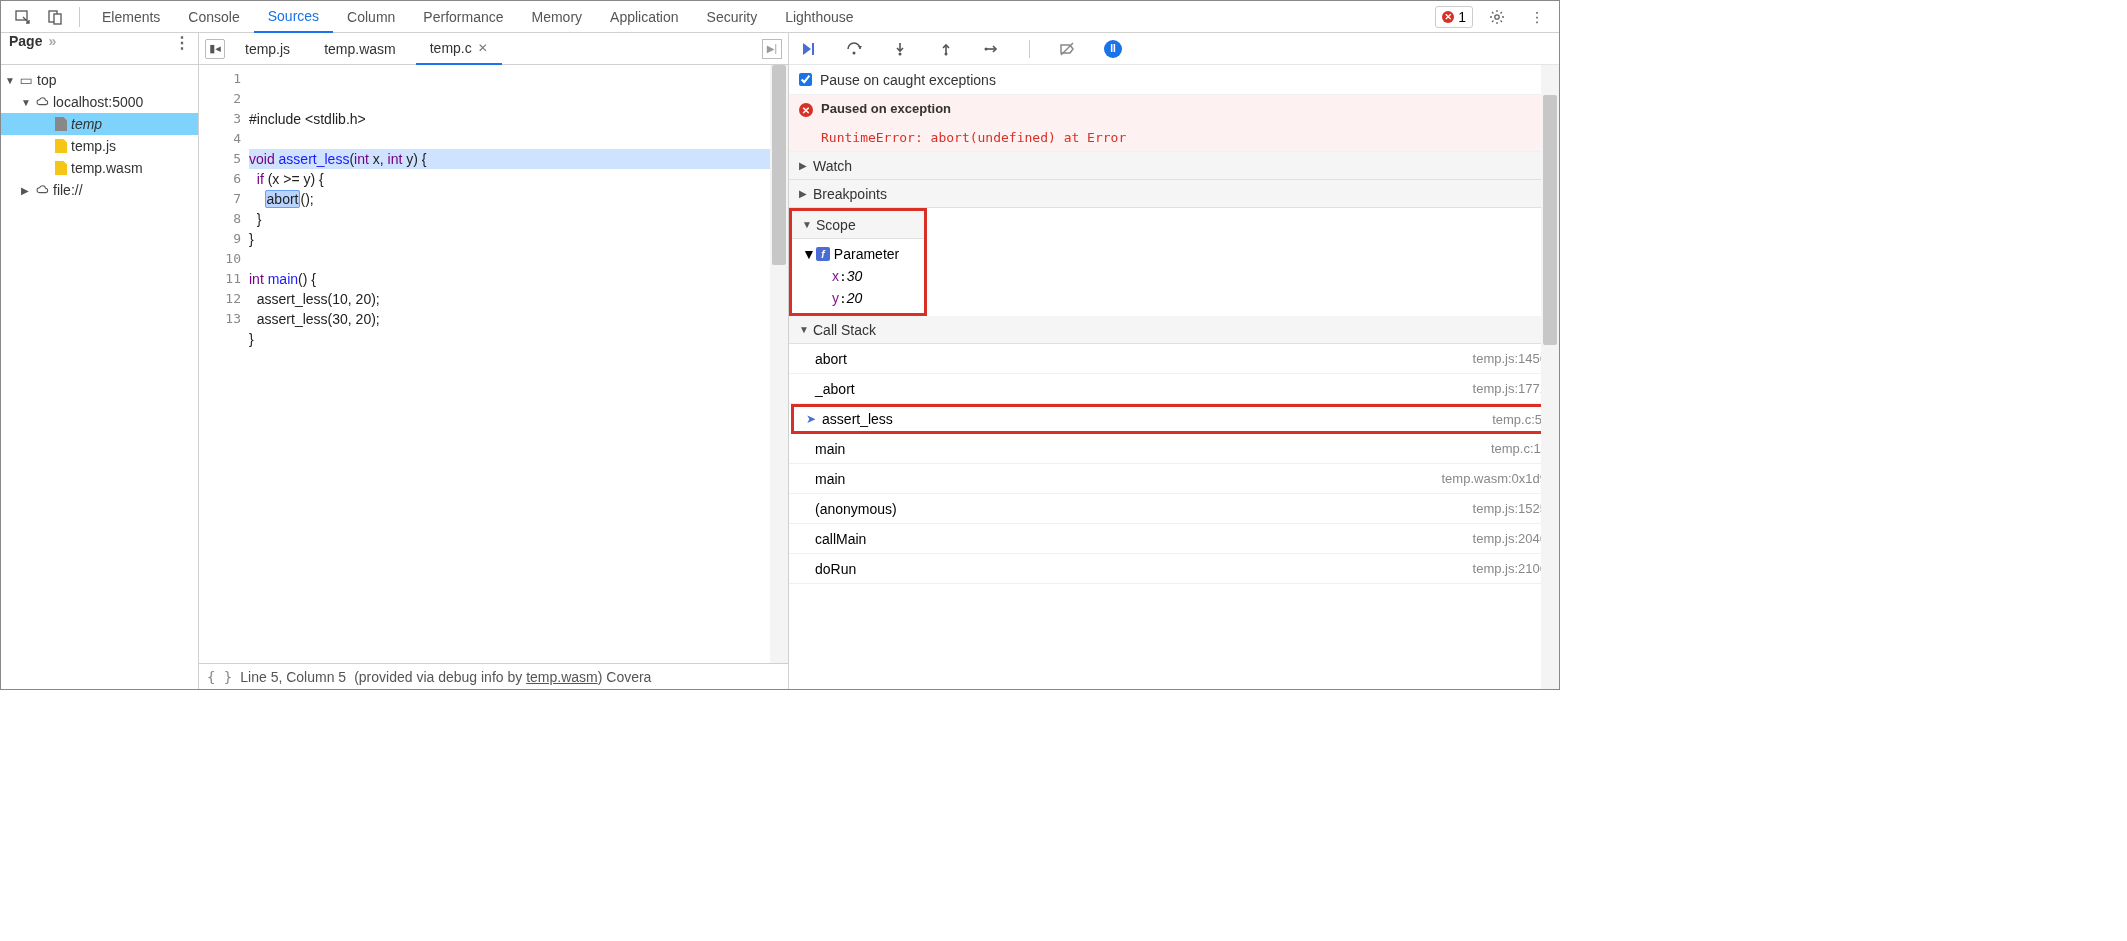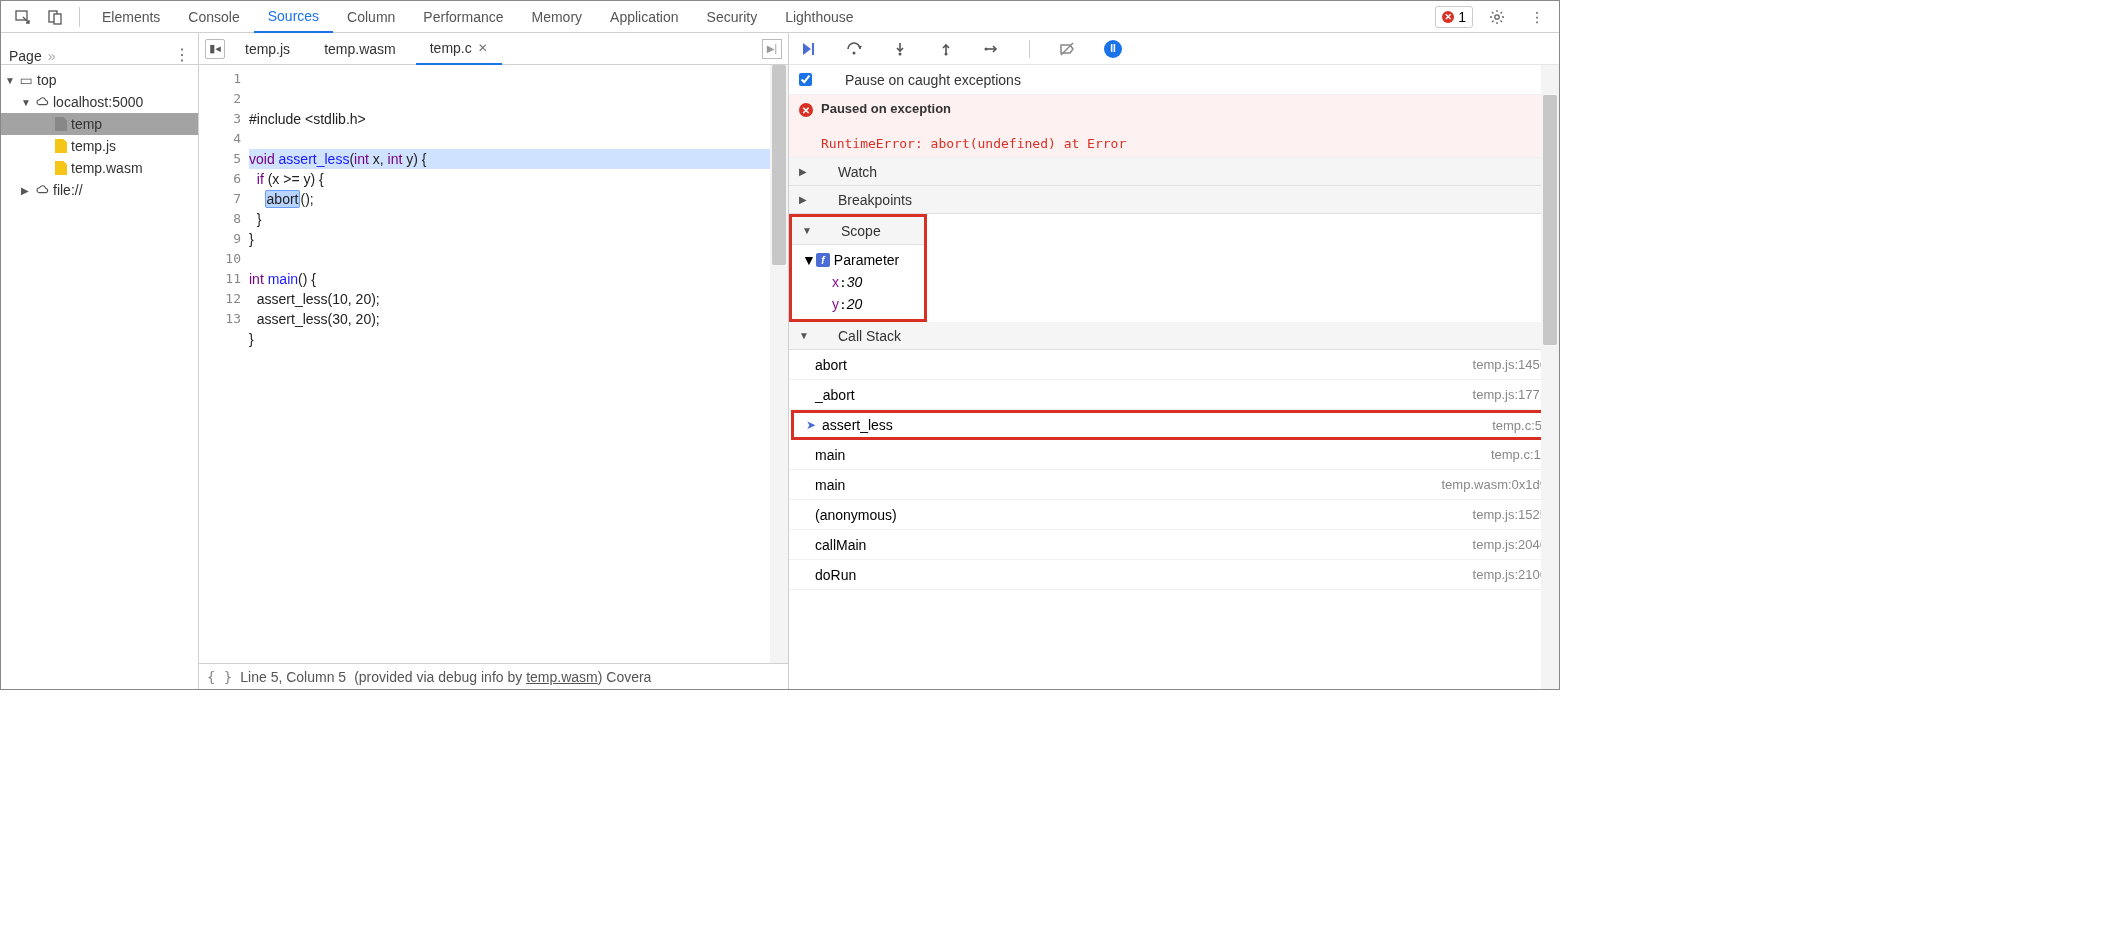--- a/index.html
+++ b/index.html
@@ -22,26 +22,26 @@
 .tabstrip .tab.active { color:#1a73e8; border-bottom:2px solid #1a73e8; }
 .tabstrip .right { margin-left:auto; display:flex; align-items:center; gap:8px; }
 .err-badge { display:flex; align-items:center; padding:2px 6px; border:1px solid #ccc; border-radius:3px; gap:4px; }
 .err-dot { width:12px; height:12px; border-radius:50%; background:#d93025; color:#fff; font-size:9px; display:flex; align-items:center; justify-content:center; font-weight:bold; }
 
 
 .body { flex:1; display:flex; min-height:0; }
 
 
 .nav { width:198px; border-right:1px solid #d0d0d0; display:flex; flex-direction:column; }
-.nav-head { height:32px; display:flex; align-items:flex-end; padding:0 8px; border-bottom:1px solid #d0d0d0; color:#333; font-size:13px; }
+.nav-head { height:32px; display:flex; align-items:flex-start; padding:0 8px; border-bottom:1px solid #d0d0d0; color:#333; font-size:13px;font-weight:bold; }
 .nav-head .chev { margin:0 6px; color:#aaa; }
 .nav-head .kebab { margin-left:auto; color:#666; font-size:16px; }
 .tree { padding:4px 0; font-size:13px; color:#333; }
 .tree-row { display:flex; align-items:center; height:22px; padding-left:8px; gap:4px; }
-.tree-row.sel { background:#a3a3a3; }
+.tree-row.sel { background:#7dd3fc;font-style:italic; }
 .tri { width:10px; display:inline-block; color:#555; font-size:10px; }
 .ficon { width:14px; height:14px; display:inline-flex; align-items:center; justify-content:center; }
 .ficon.window-i::before{content:"▭";color:#555;}
 .ficon.cloud-i svg{width:14px;height:14px;}
 .ficon.file-grey{width:12px;height:14px;background:#888;clip-path:polygon(0 0,70% 0,100% 25%,100% 100%,0 100%);}
 .ficon.file-yellow{width:12px;height:14px;background:#f5c518;clip-path:polygon(0 0,70% 0,100% 25%,100% 100%,0 100%);}
 
 
 .editor { flex:0 0 590px; display:flex; flex-direction:column; border-right:1px solid #d0d0d0; min-width:0; }
 .editor-tabs { height:32px; display:flex; align-items:center; border-bottom:1px solid #d0d0d0; padding:0 6px; gap:6px; }
@@ -69,27 +69,27 @@
 
 .dbg { flex:1; display:flex; flex-direction:column; min-width:0; position:relative;}
 .dbg-toolbar { height:32px; display:flex; align-items:center; padding:0 10px; gap:28px; border-bottom:1px solid #e6e6e6; }
 .dbg-toolbar .dicon { width:18px; height:18px; display:flex; align-items:center; justify-content:center; color:#555; }
 .dbg-toolbar .vdiv { width:1px; height:18px; background:#ccc; }
 .pause-blue { width:18px; height:18px; border-radius:50%; background:#1a73e8; color:#fff; display:flex; align-items:center; justify-content:center; font-size:10px; font-weight:bold;}
 
 .dbg-body { flex:1; overflow:hidden; position:relative;}
 .dbg-scroll{position:absolute;right:0;top:0;bottom:0;width:18px;background:#f4f4f4;}
 .dbg-scroll .thumb{position:absolute;top:30px;left:2px;right:2px;height:250px;background:#c7c7c7;border-radius:2px;}
-.dbg-row { height:28px; display:flex; align-items:center; padding:0 10px; font-size:13px; color:#333; border-bottom:1px solid #f0f0f0;gap:25px; }
+.dbg-row { height:28px; display:flex; align-items:center; padding:0 10px; font-size:13px; color:#333; border-bottom:1px solid #f0f0f0; }
 .pause-opt { height:30px; }
 .pause-opt input { margin-right:8px; accent-color:#1a73e8;}
 .exc-box { background:#fdf1f1; padding:6px 10px; display:flex; align-items:flex-start; gap:8px; border-bottom:1px solid #f0f0f0;}
 .exc-box .xicon { width:14px; height:14px; border-radius:50%; background:#d93025; color:#fff; font-size:10px; display:flex; align-items:center; justify-content:center; font-weight:bold; margin-top:2px;}
 .exc-box .exc-title { font-weight:600; color:#333; font-size:13px;}
-.exc-box .exc-msg { font-family:Consolas,monospace; color:#d93025; font-size:13px; margin-top:20px;}
+.exc-box .exc-msg { font-family:Consolas,monospace; color:#d93025; font-size:13px; margin-top:14px;}
 .sect { background:#f5f5f5; border-bottom:1px solid #e0e0e0; }
 .sect .tri2 { width:12px; display:inline-block; color:#555; font-size:10px; margin-right:2px;}
 .redbox { border:3px solid #d93025; }
 .scope-content{padding:4px 0 4px 10px;}
 .scope-row{display:flex;align-items:center;height:22px;font-size:13px;}
 .scope-row .f-badge{width:14px;height:14px;background:#4a6cd4;color:#fff;font-size:10px;display:flex;align-items:center;justify-content:center;border-radius:2px;margin-right:4px;font-style:italic;font-weight:bold;}
 .scope-var{padding-left:30px;font-family:Consolas,monospace;}
 .scope-var .vname{color:#881391;}
 .scope-var .vval{color:#000000;font-style:italic;}
 .stack-item{height:30px;display:flex;align-items:center;padding:0 12px;border-bottom:1px solid #f0f0f0;font-size:13px;}

